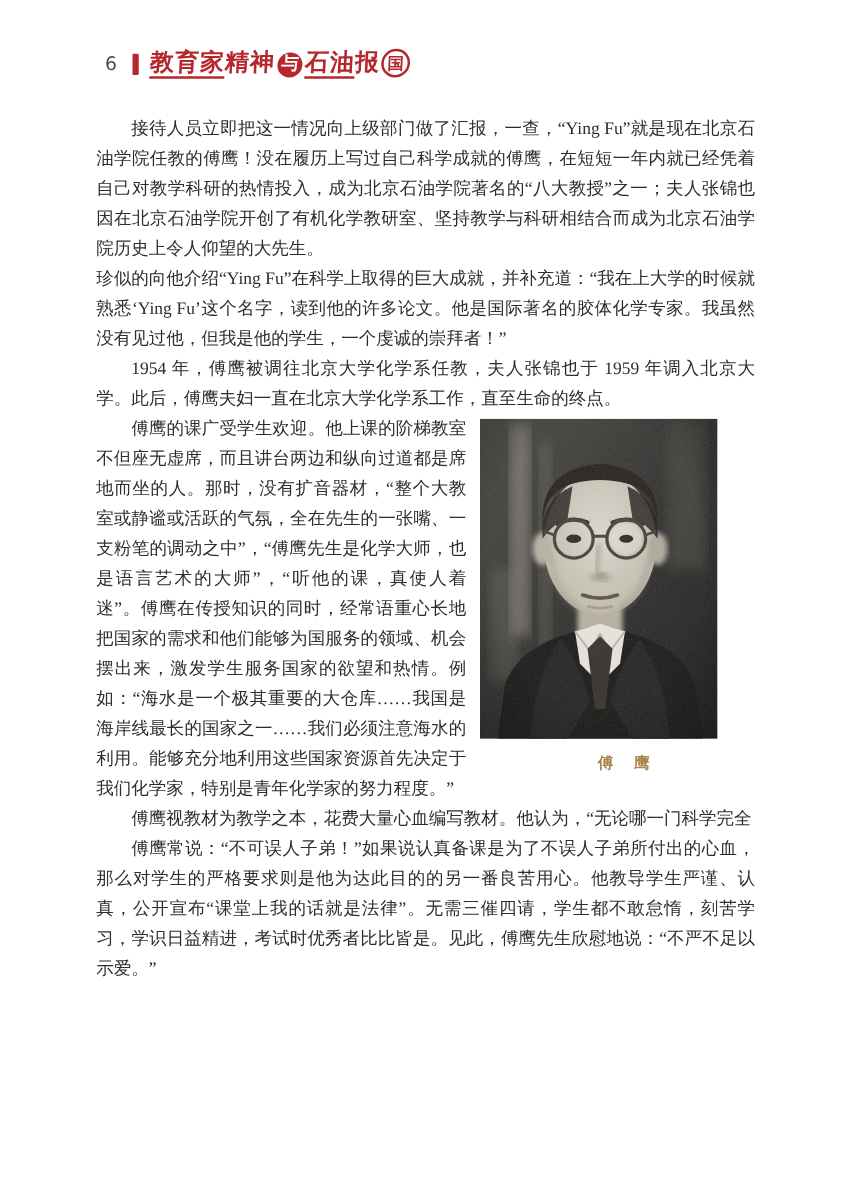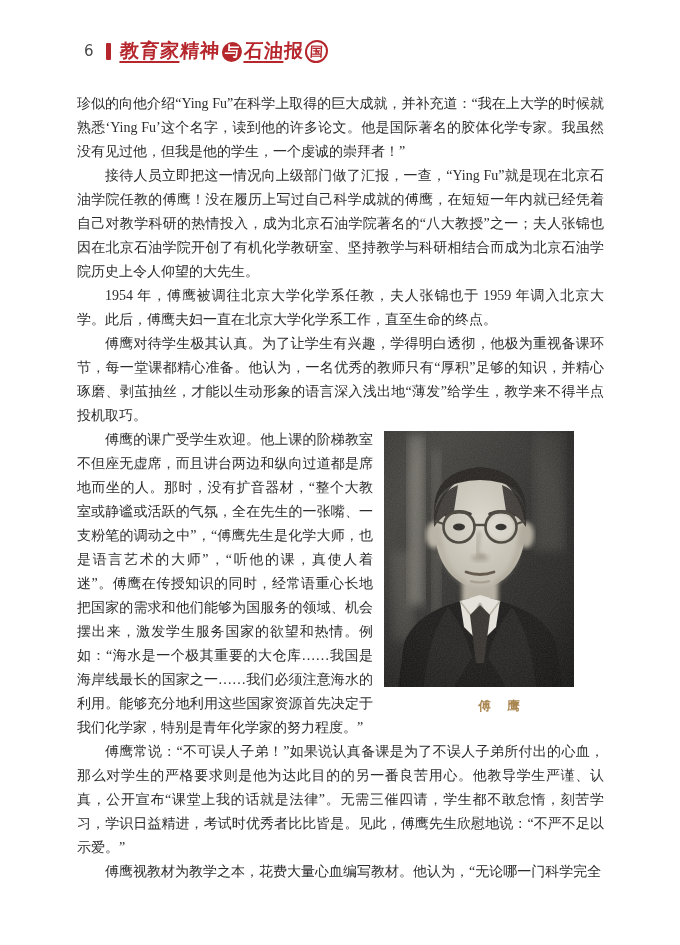--- a/index.html
+++ b/index.html
@@ -60,35 +60,32 @@
   <div class="header">
     <span class="page-num">6</span>
     <span class="red-bar"></span>
     <span class="masthead">
       <span class="ul">教育家</span><span>精神</span><span class="yu-badge">与</span><span class="ul">石油</span><span>报</span><span class="guo-badge">国</span>
     </span>
   </div>
 
   <div class="content">
 
+    <div class="para">
+      <span>接待人员立即把这一情况向上级部门做了汇报，一查，“Ying Fu”就是现在北京石油学院任教的傅鹰！没在履历上写过自己科学成就的傅鹰，在短短一年内就已经凭着自己对教学科研的热情投入，成为北京石油学院著名的“八大教授”之一；夫人张锦也因在北京石油学院开创了有机化学教研室、坚持教学与科研相结合而成为北京石油学院历史上令人仰望的大先生。</span>
+    </div>
+
     <div class="para noindent">
       <span>珍似的向他介绍“Ying Fu”在科学上取得的巨大成就，并补充道：“我在上大学的时候就熟悉‘Ying Fu’这个名字，读到他的许多论文。他是国际著名的胶体化学专家。我虽然没有见过他，但我是他的学生，一个虔诚的崇拜者！”</span>
-    </div>
-
-    <div class="para">
-      <span>接待人员立即把这一情况向上级部门做了汇报，一查，“Ying Fu”就是现在北京石油学院任教的傅鹰！没在履历上写过自己科学成就的傅鹰，在短短一年内就已经凭着自己对教学科研的热情投入，成为北京石油学院著名的“八大教授”之一；夫人张锦也因在北京石油学院开创了有机化学教研室、坚持教学与科研相结合而成为北京石油学院历史上令人仰望的大先生。</span>
     </div>
 
     <div class="para">
       <span>1954 年，傅鹰被调往北京大学化学系任教，夫人张锦也于 1959 年调入北京大学。此后，傅鹰夫妇一直在北京大学化学系工作，直至生命的终点。</span>
     </div>
 
-    <div class="para">
-      <span>傅鹰对待学生极其认真。为了让学生有兴趣，学得明白透彻，他极为重视备课环节，每一堂课都精心准备。他认为，一名优秀的教师只有“厚积”足够的知识，并精心琢磨、剥茧抽丝，才能以生动形象的语言深入浅出地“薄发”给学生，教学来不得半点投机取巧。</span>
-    </div>
 
     <div class="para">
       <figure class="photo">
         <svg width="190" height="256" viewBox="0 0 190 256" xmlns="http://www.w3.org/2000/svg">
           <defs>
             <linearGradient id="bgGrad" x1="0" y1="0" x2="1" y2="1">
               <stop offset="0" stop-color="#4c4a46"></stop>
               <stop offset="0.55" stop-color="#2e2d2b"></stop>
               <stop offset="1" stop-color="#1c1b1a"></stop>
             </linearGradient>
@@ -168,21 +165,21 @@
 
           <rect x="0" y="0" width="190" height="256" fill="url(#vignette)"></rect>
           <rect x="0" y="0" width="190" height="256" filter="url(#grain)" opacity="0.5"></rect>
         </svg>
         <figcaption>傅　鹰</figcaption>
       </figure>
       <span>傅鹰的课广受学生欢迎。他上课的阶梯教室不但座无虚席，而且讲台两边和纵向过道都是席地而坐的人。那时，没有扩音器材，“整个大教室或静谧或活跃的气氛，全在先生的一张嘴、一支粉笔的调动之中”，“傅鹰先生是化学大师，也是语言艺术的大师”，“听他的课，真使人着迷”。傅鹰在传授知识的同时，经常语重心长地把国家的需求和他们能够为国服务的领域、机会摆出来，激发学生服务国家的欲望和热情。例如：“海水是一个极其重要的大仓库……我国是海岸线最长的国家之一……我们必须注意海水的利用。能够充分地利用这些国家资源首先决定于我们化学家，特别是青年化学家的努力程度。”</span>
     </div>
 
     <div class="para">
-      <span>傅鹰常说：“不可误人子弟！”如果说认真备课是为了不误人子弟所付出的心血，那么对学生的严格要求则是他为达此目的的另一番良苦用心。他教导学生严谨、认真，公开宣布“课堂上我的话就是法律”。无需三催四请，学生都不敢怠惰，刻苦学习，学识日益精进，考试时优秀者比比皆是。见此，傅鹰先生欣慰地说：“不严不足以示爱。”</span>
+      <span>傅鹰视教材为教学之本，花费大量心血编写教材。他认为，“无论哪一门科学完全</span>
     </div>
 
     <div class="para">
-      <span>傅鹰视教材为教学之本，花费大量心血编写教材。他认为，“无论哪一门科学完全</span>
+      <span>傅鹰常说：“不可误人子弟！”如果说认真备课是为了不误人子弟所付出的心血，那么对学生的严格要求则是他为达此目的的另一番良苦用心。他教导学生严谨、认真，公开宣布“课堂上我的话就是法律”。无需三催四请，学生都不敢怠惰，刻苦学习，学识日益精进，考试时优秀者比比皆是。见此，傅鹰先生欣慰地说：“不严不足以示爱。”</span>
     </div>
 
   </div>
 </div>
 
 </body></html>

